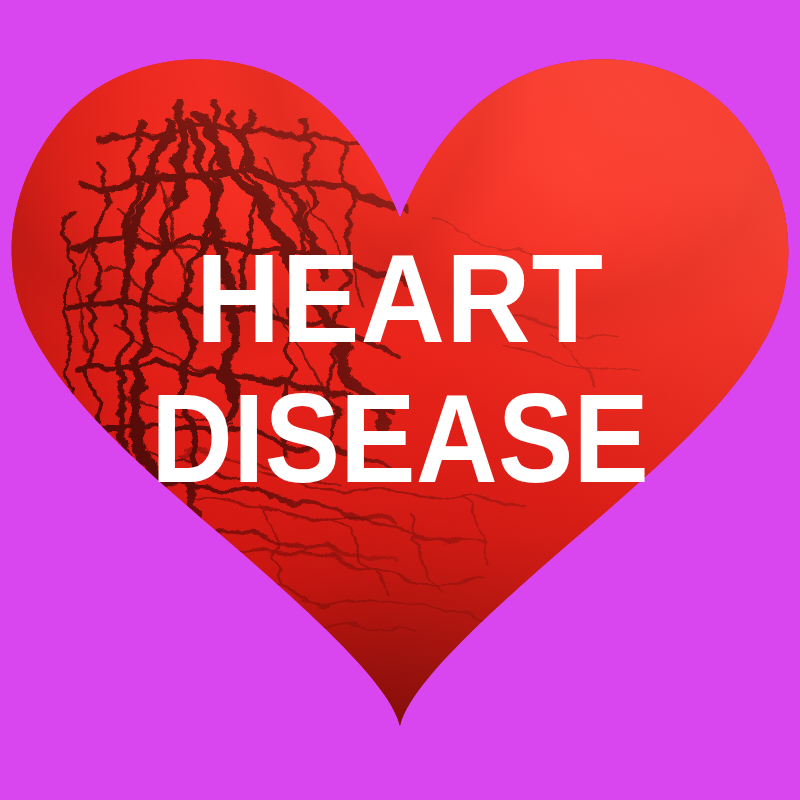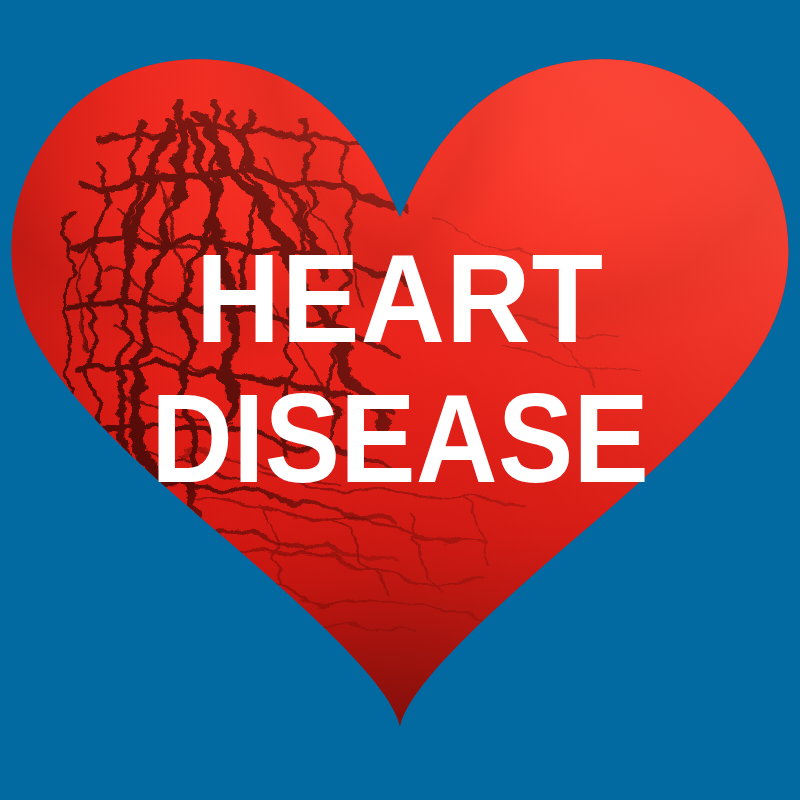--- a/index.html
+++ b/index.html
@@ -58,21 +58,21 @@
     top: 376px;
     font-size: 126px;
     letter-spacing: 0px;
     transform: scaleX(0.90);
     transform-origin: 50% 0;
   }
 </style>
 </head>
 <body>
 
-<div id="stage" style="background: #0369a1;">
+<div id="stage" style="background: #d946ef;">
 
   <div id="artboard">
     <svg viewBox="0 0 800 800" xmlns="http://www.w3.org/2000/svg" aria-hidden="true">
       <defs>
 
         <path id="heartPath" d="M400 726
                  C 392 690, 330 630, 250 560
                  C 160 482, 70 410, 30 330
                  C -2 266, 8 186, 58 124
                  C 104 66, 182 48, 250 66

